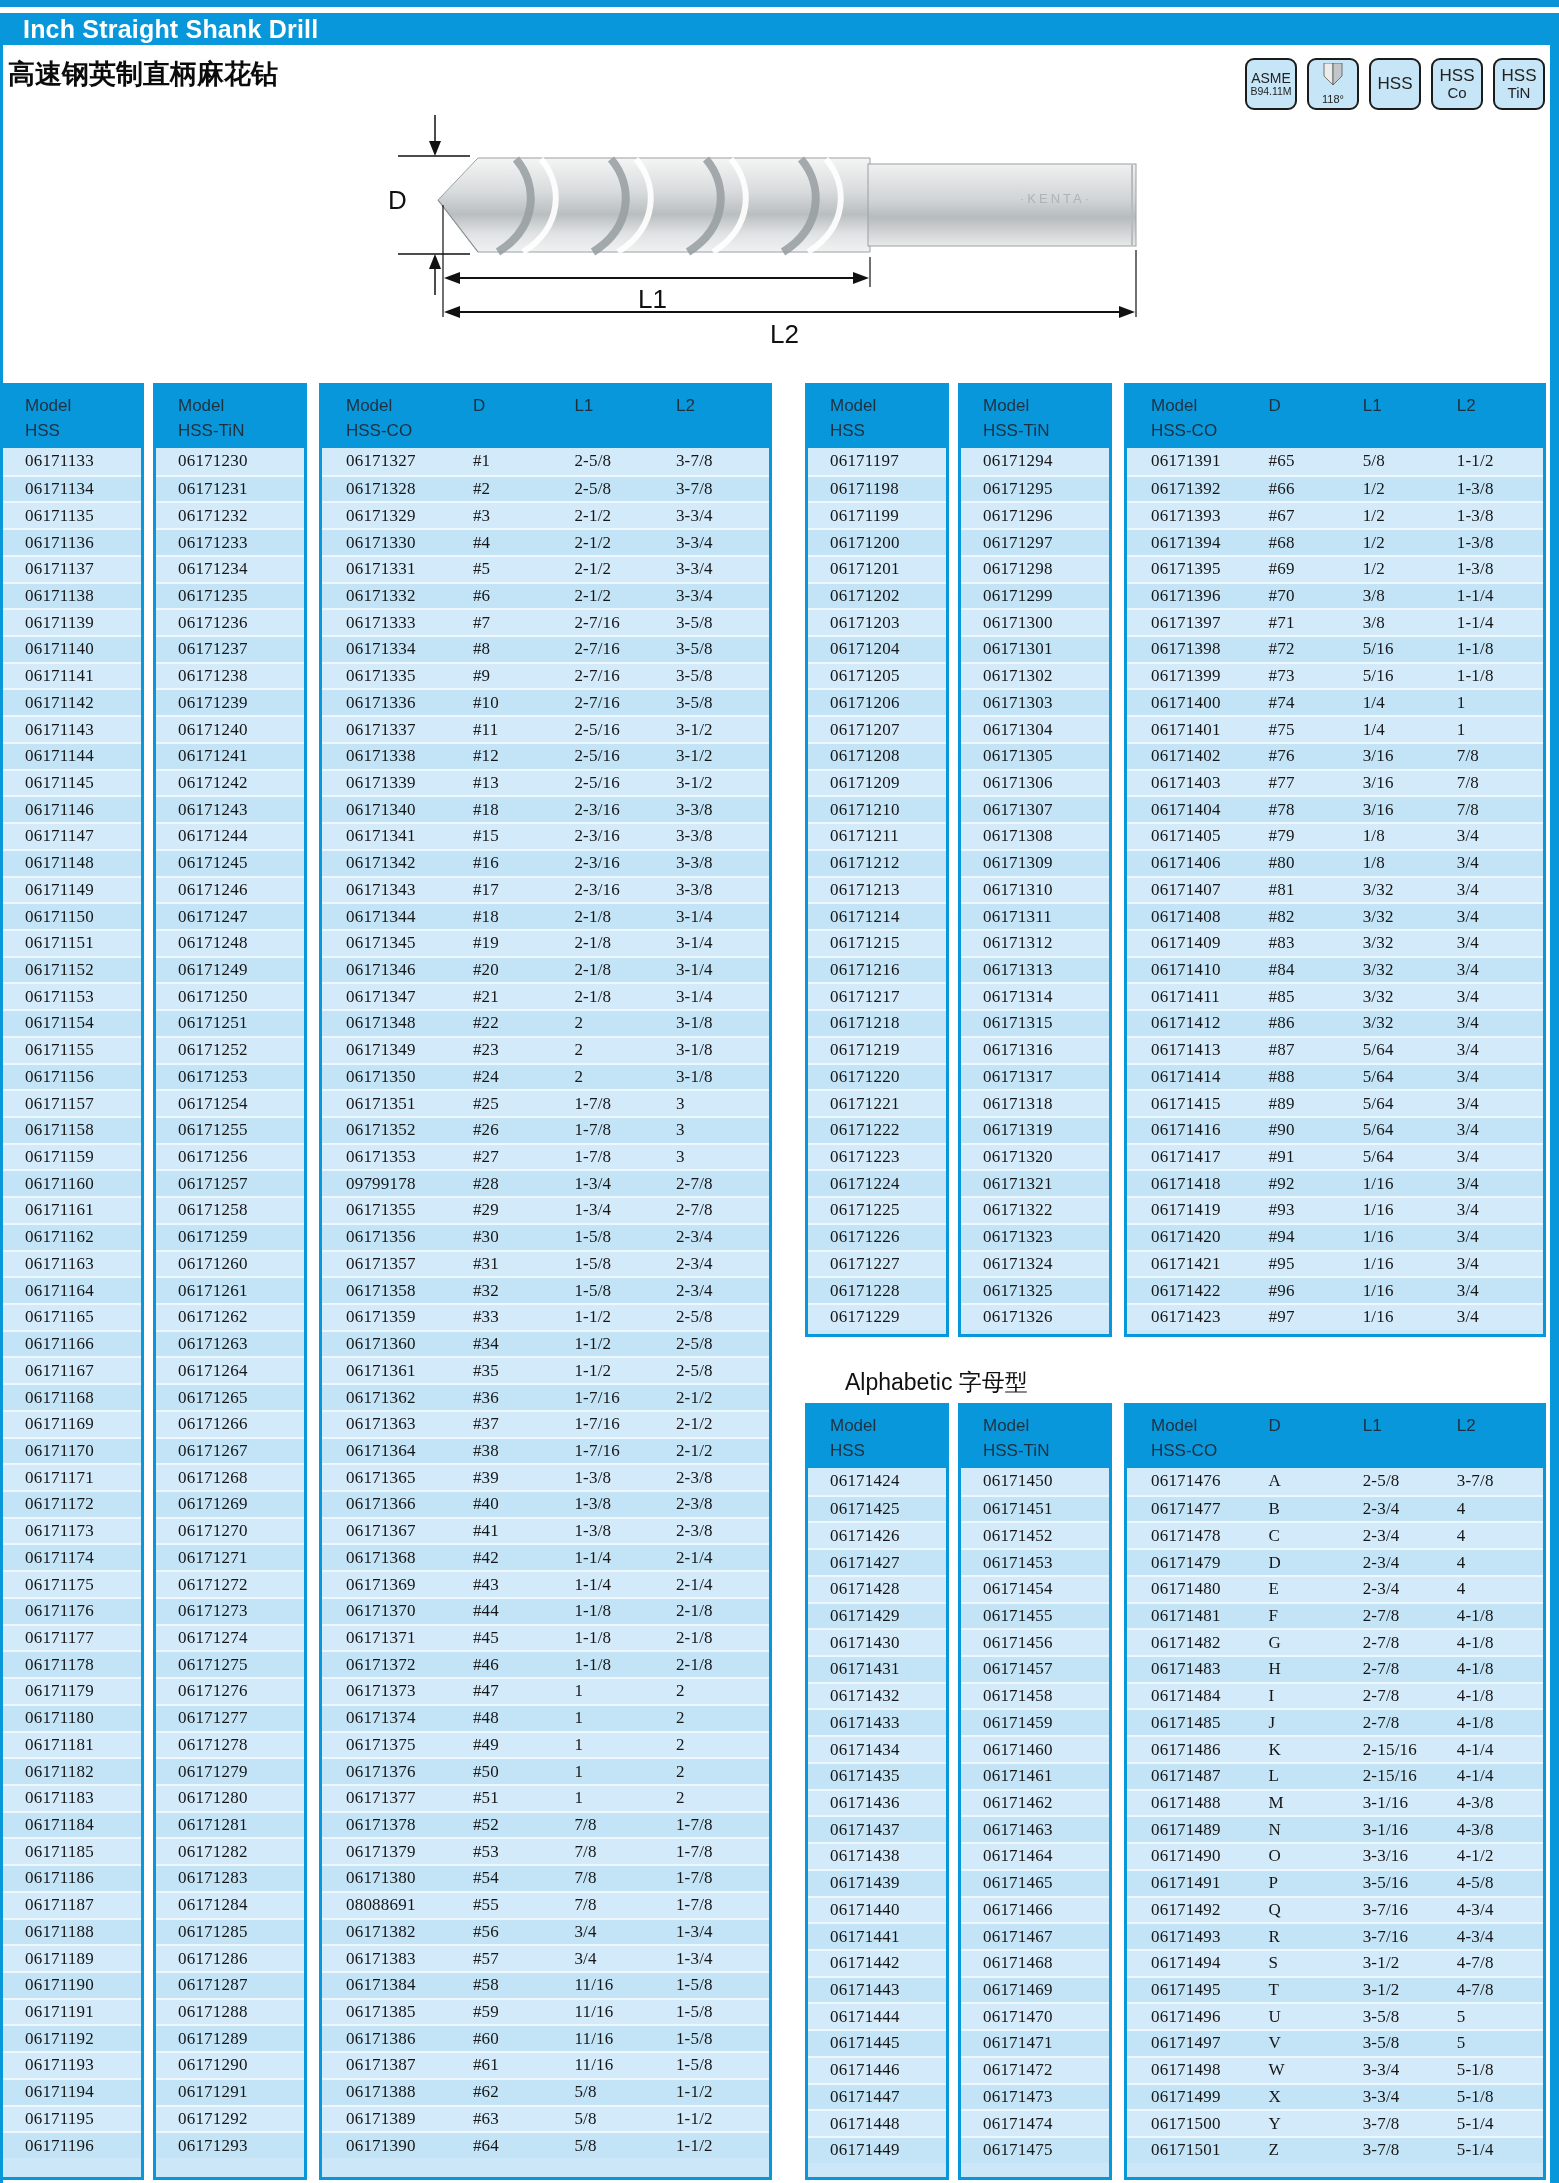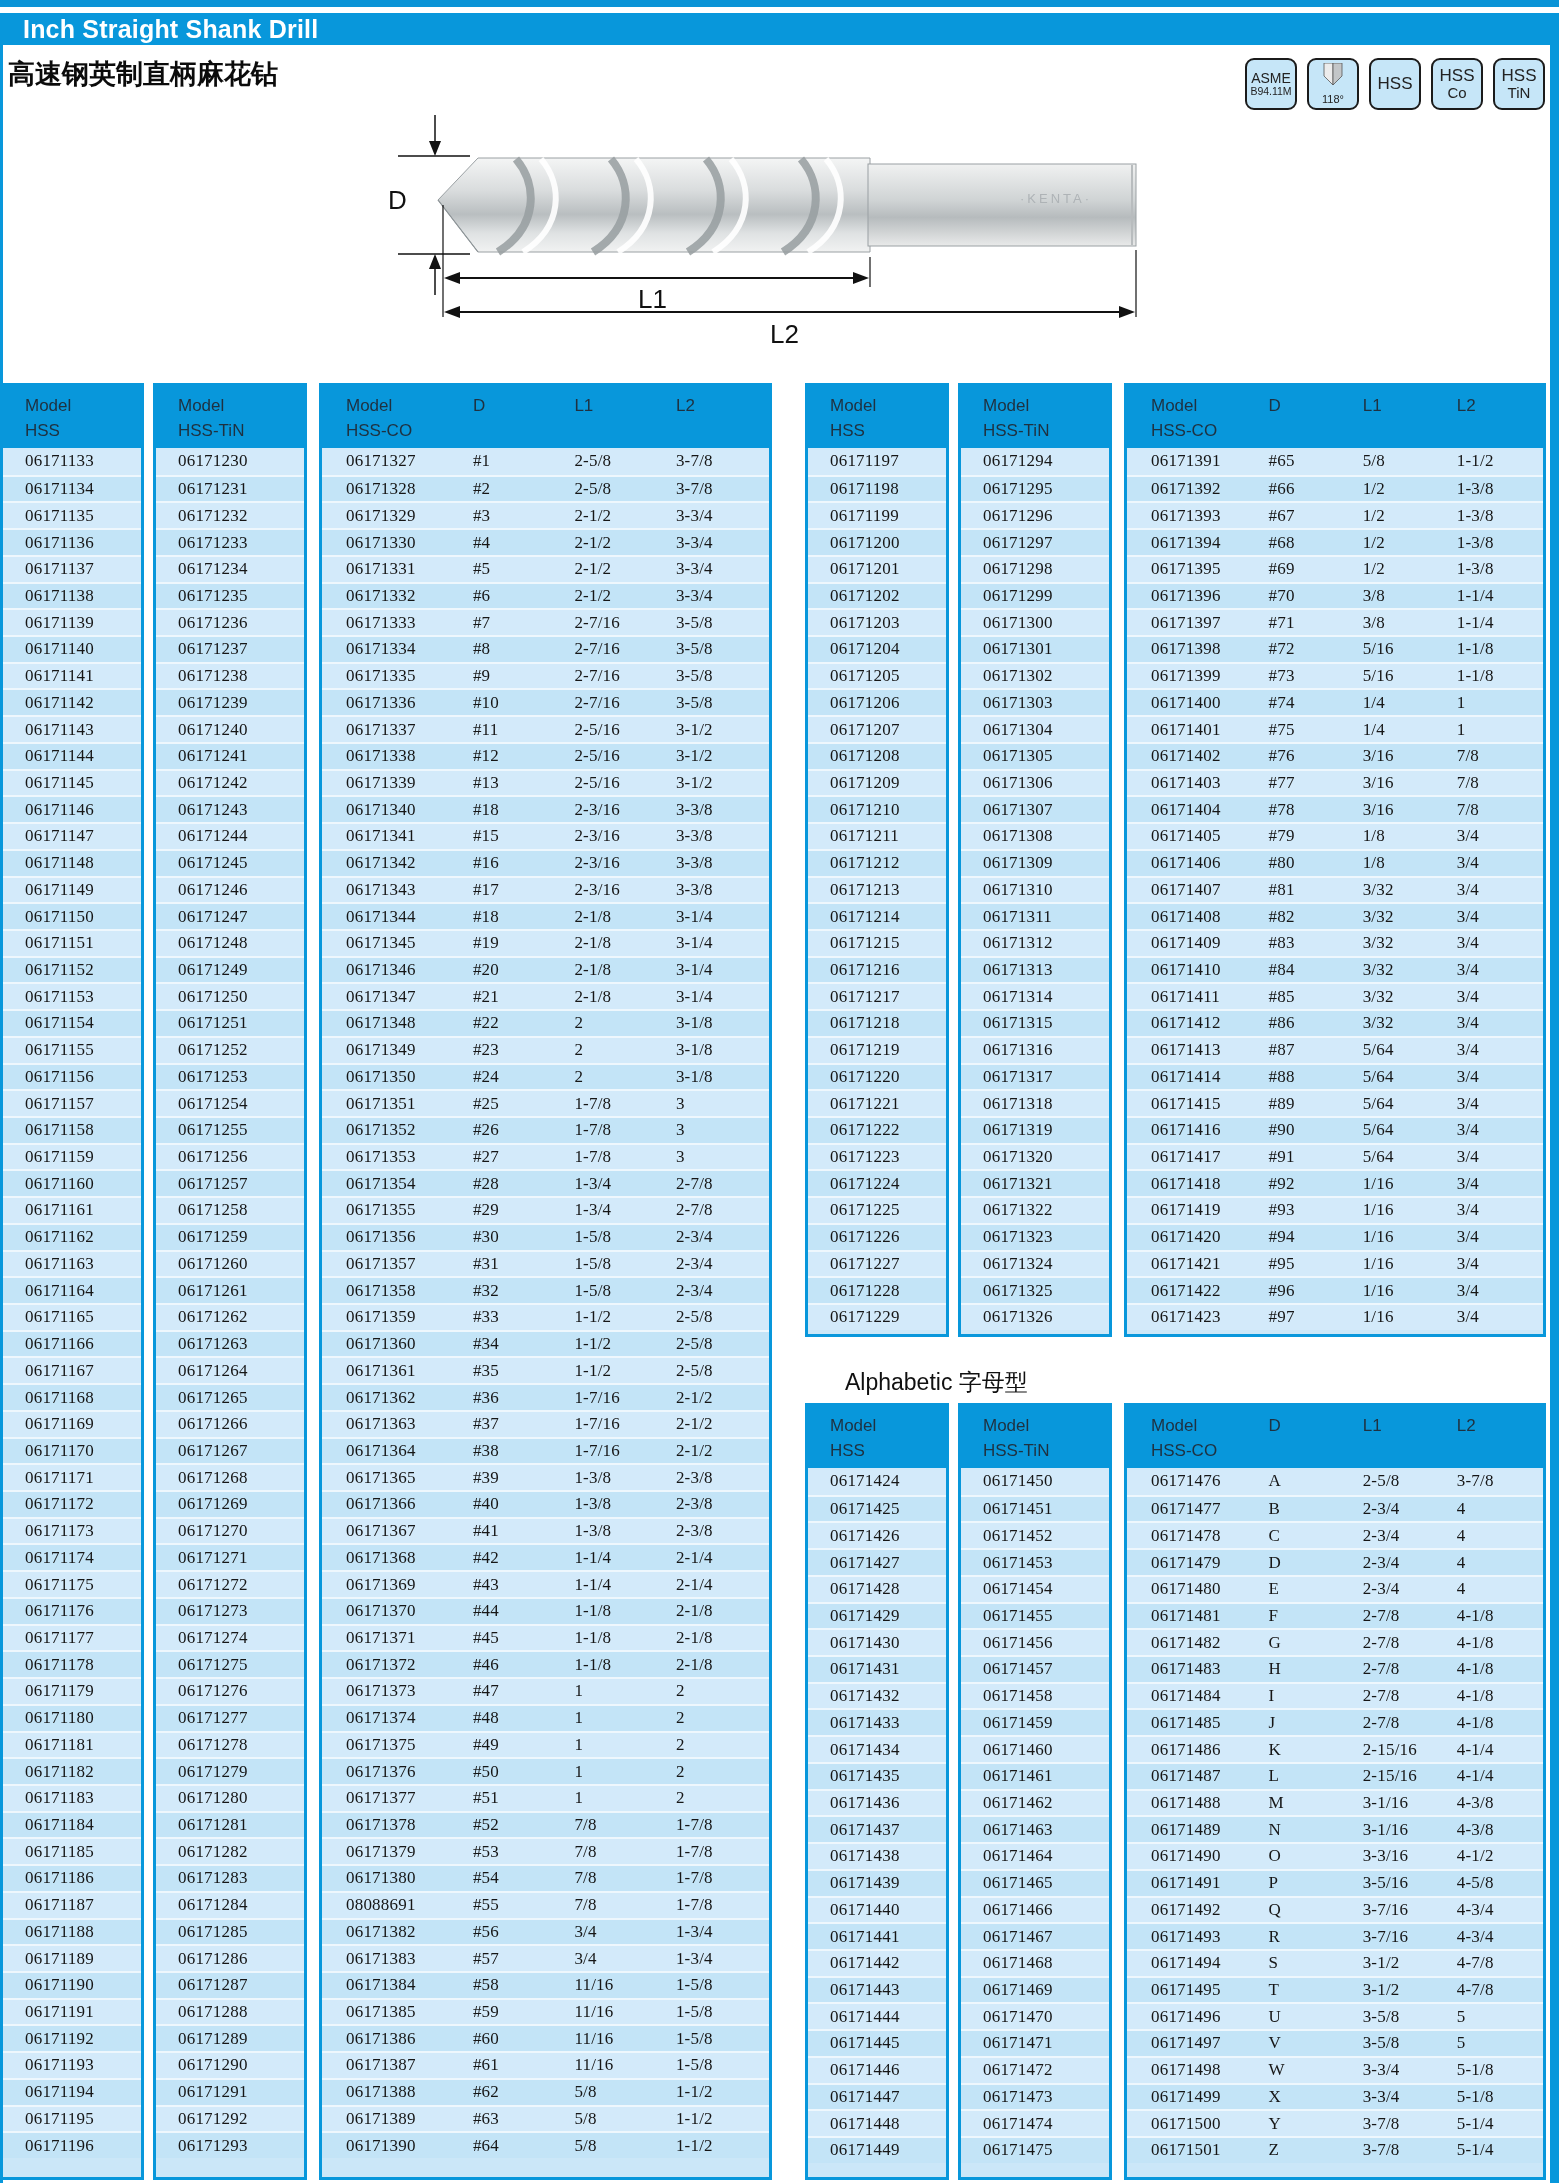--- a/index.html
+++ b/index.html
@@ -732,21 +732,21 @@
           <span class="cell">1-7/8</span>
           <span class="cell">3</span>
         </div>
         <div class="row">
           <span class="cell">06171353</span>
           <span class="cell">#27</span>
           <span class="cell">1-7/8</span>
           <span class="cell">3</span>
         </div>
         <div class="row">
-          <span class="cell">06171354</span>
+          <span class="cell">09799178</span>
           <span class="cell">#28</span>
           <span class="cell">1-3/4</span>
           <span class="cell">2-7/8</span>
         </div>
         <div class="row">
           <span class="cell">06171355</span>
           <span class="cell">#29</span>
           <span class="cell">1-3/4</span>
           <span class="cell">2-7/8</span>
         </div>

